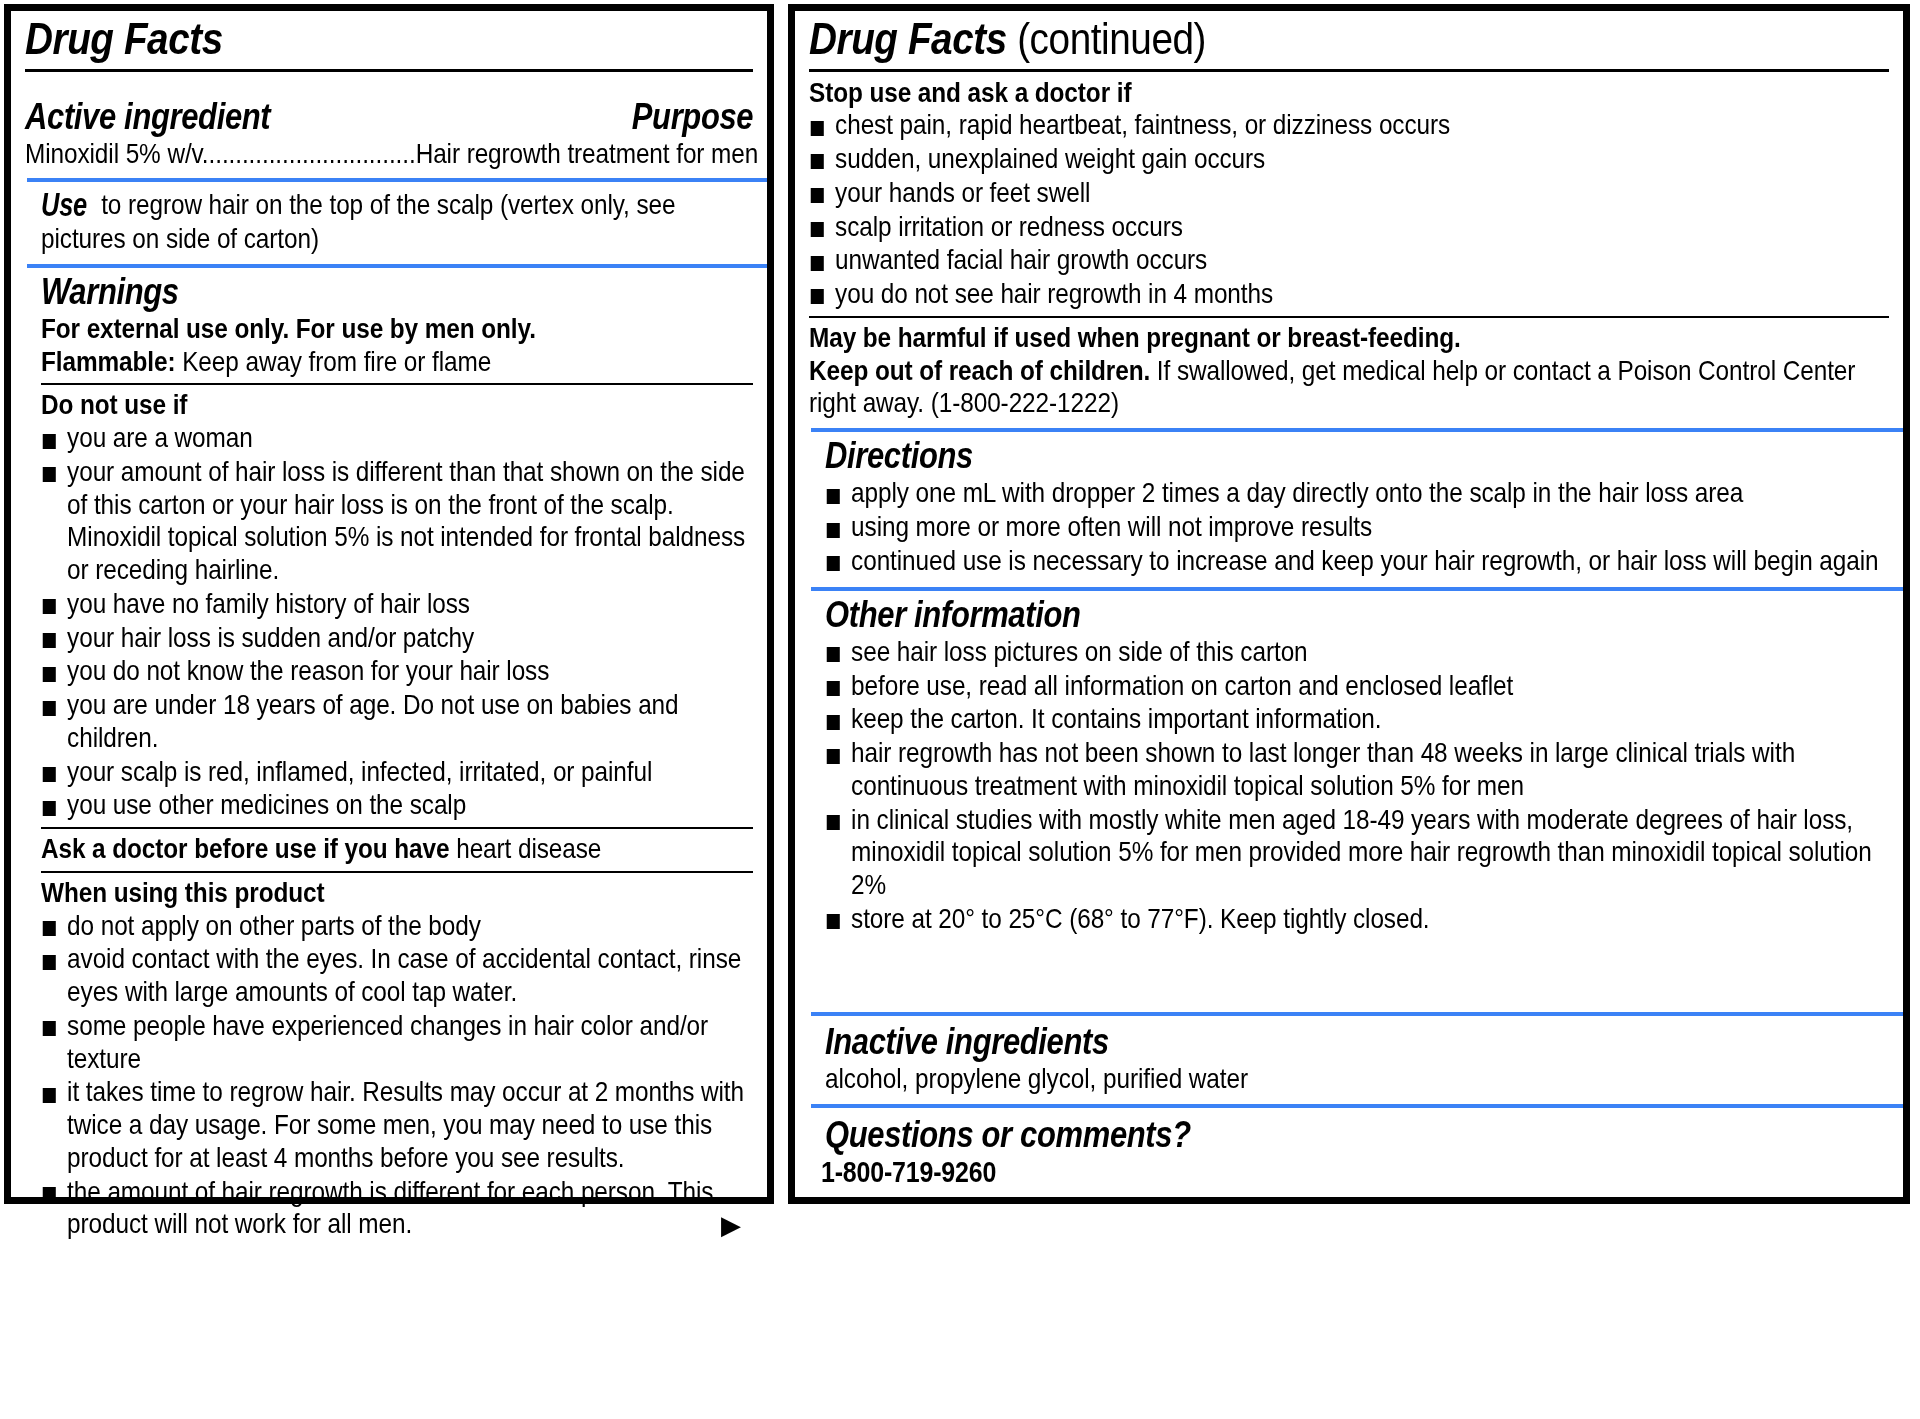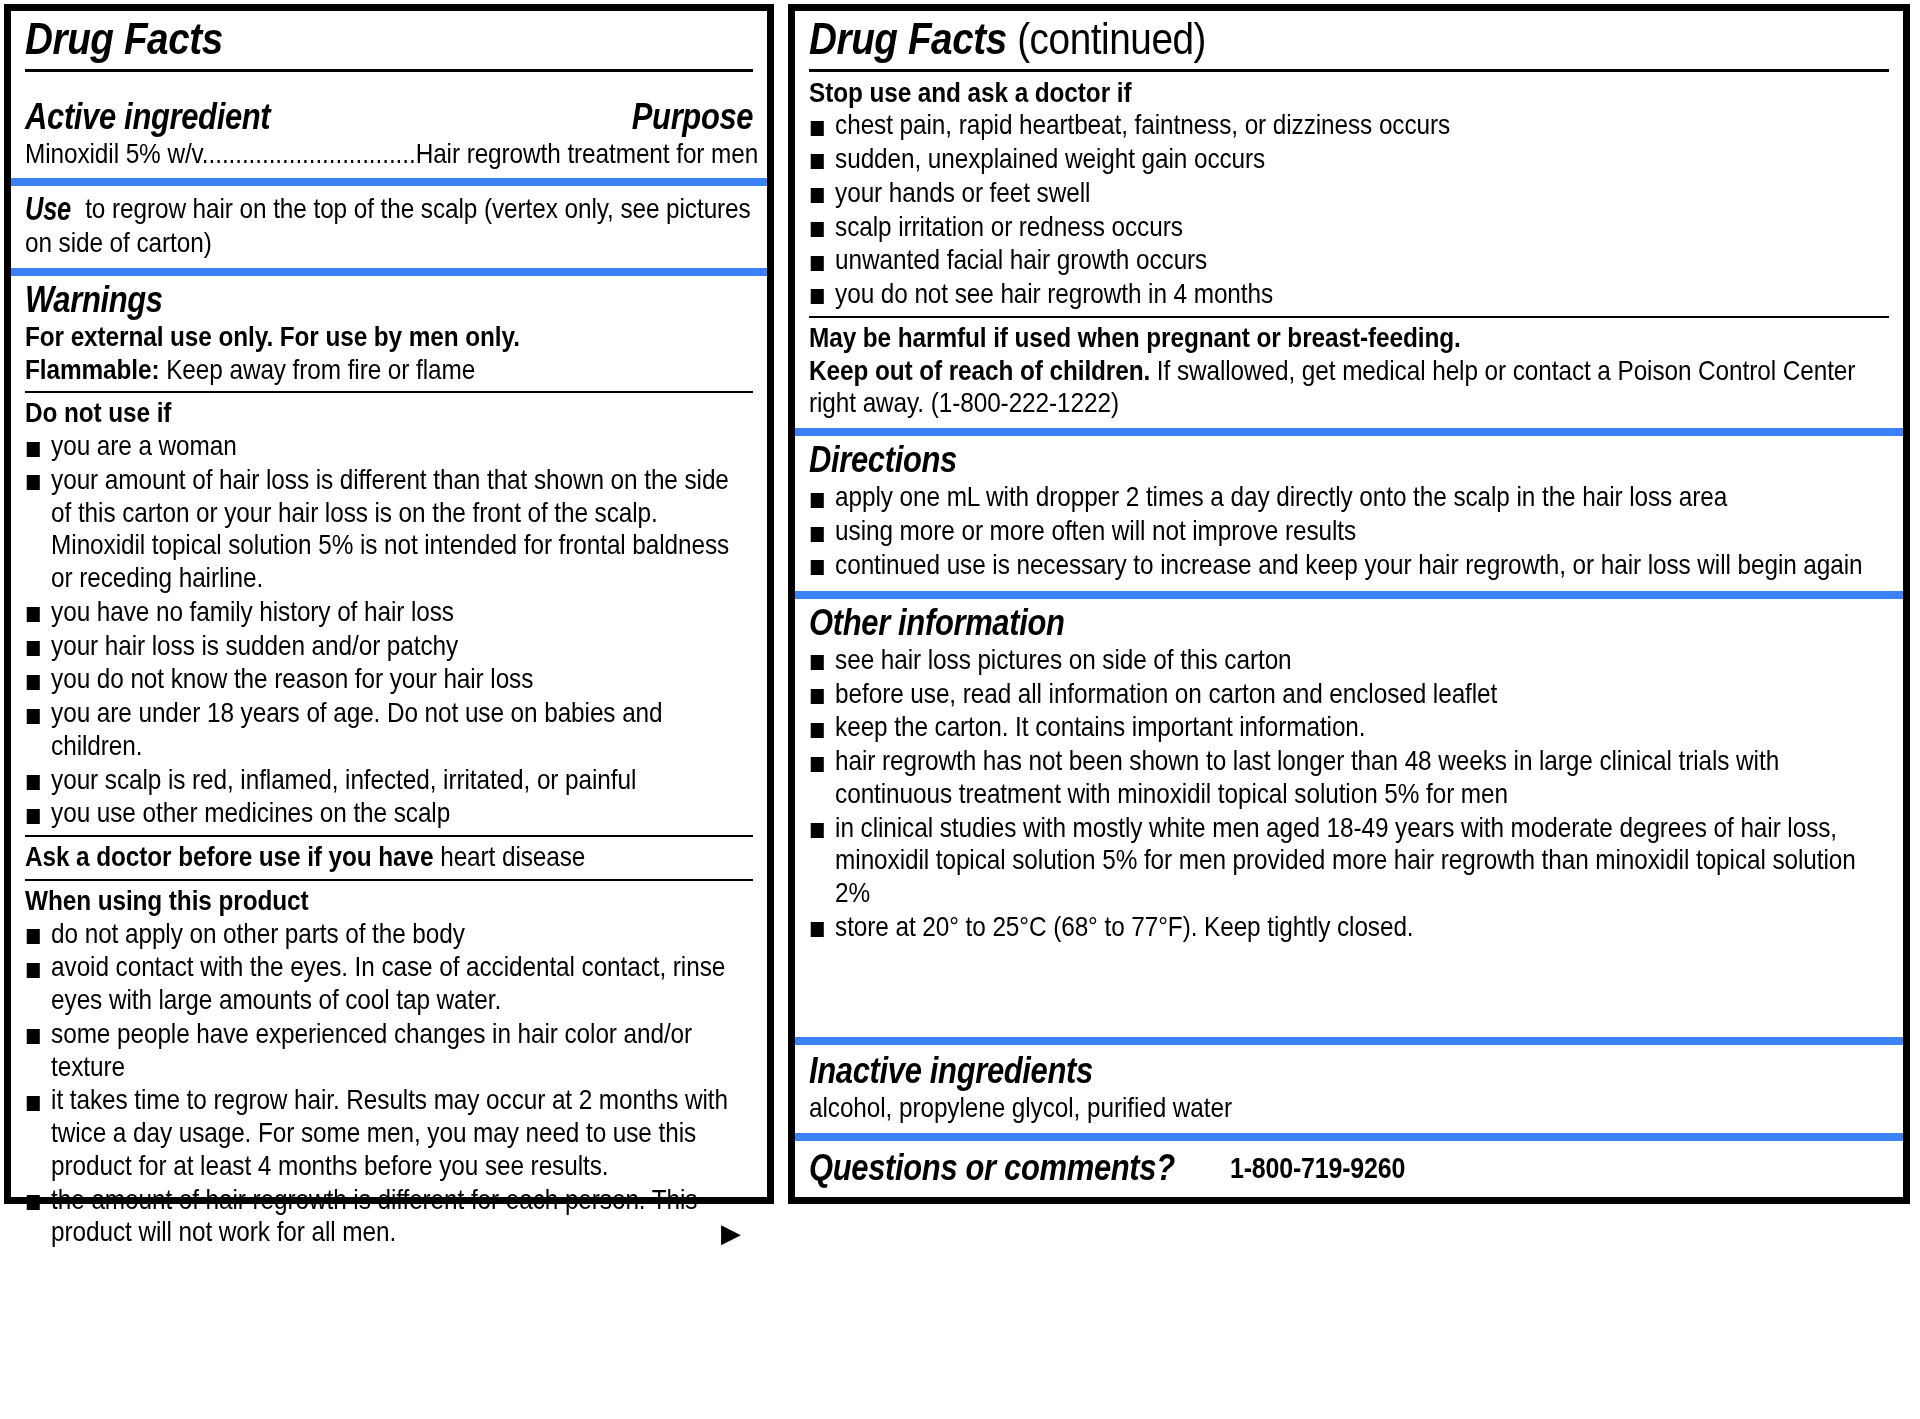--- a/index.html
+++ b/index.html
@@ -34,21 +34,22 @@
   .col-left { width: 770px; }
   .col-right { width: 1122px; }
 
   
   .panel {
     box-sizing: border-box;
     padding: 4px 14px 8px 14px;
     position: relative;
   }
   .panel + .panel {
-    border-top: 8px solid #3b82f6;
+    border-top: 4px solid #3b82f6;
+    margin-left: 16px;
   }
   
   .rule {
     border-top: 3px solid #000;
     margin: 6px 0 5px 0;
   }
   .rule-thin {
     border-top: 2.5px solid #000;
     margin: 5px 0 4px 0;
   }
@@ -172,22 +173,23 @@
   }
   .arrow {
     position: absolute;
     right: 26px;
     bottom: 12px;
     font-size: 26px;
     line-height: 1;
   }
   .qc-row {
     display: flex;
-    align-items: center;
-    white-space: nowrap;
+    align-items: flex-start;
+    white-space: nowrap;
+    flex-direction: column;
   }
   .qc-label {
     font-weight: bold;
     font-style: italic;
     font-size: 36px;
     letter-spacing: -0.4px;
     transform: scaleX(0.86);
     transform-origin: left center;
   }
   .qc-num {

